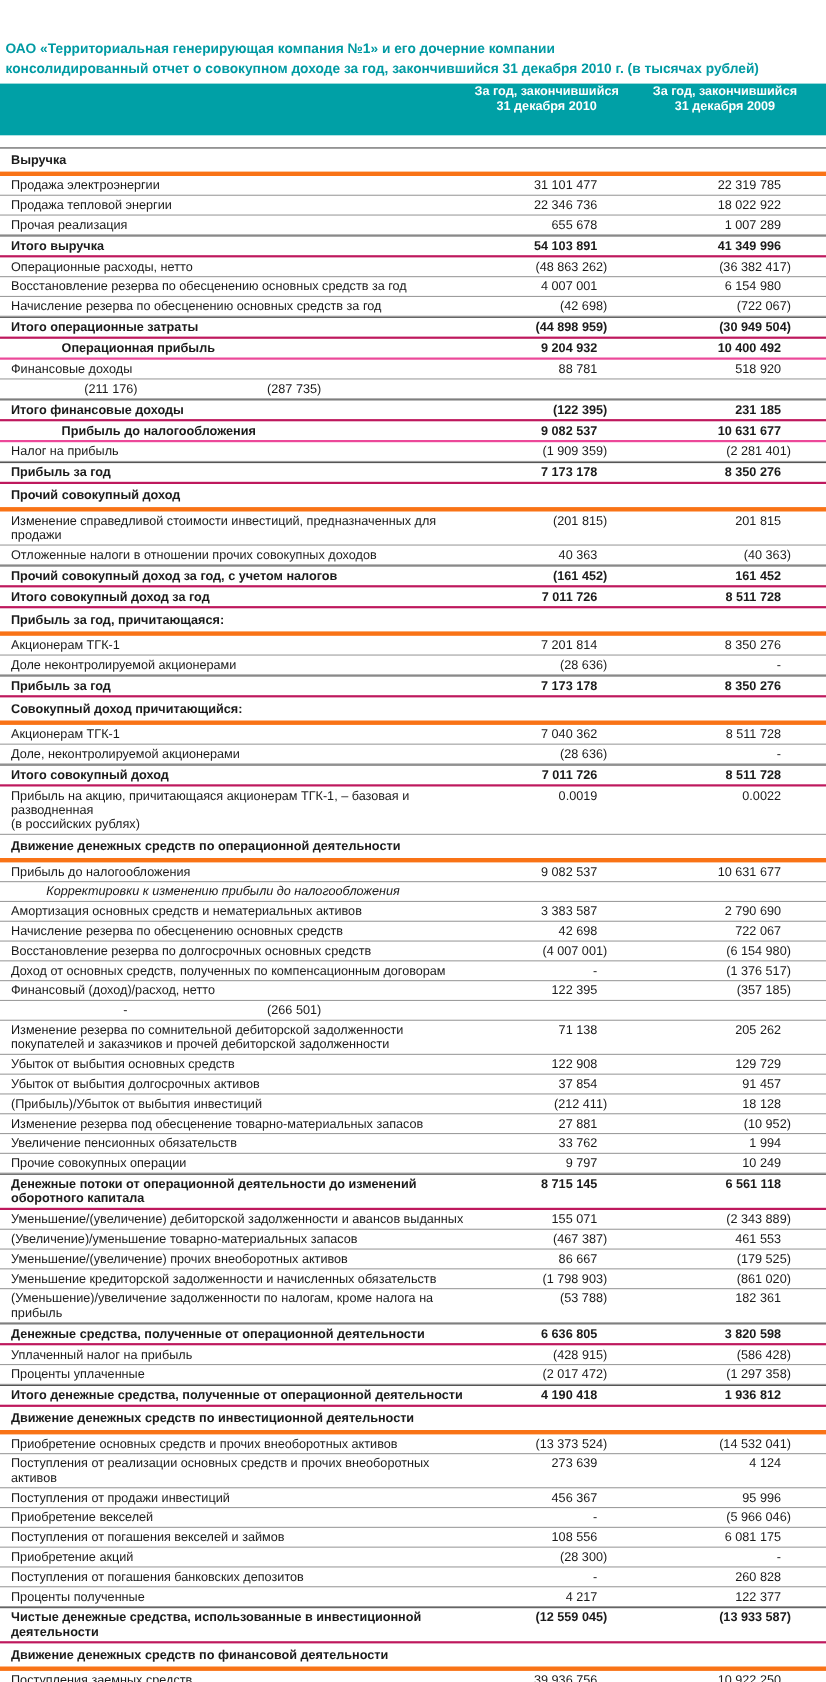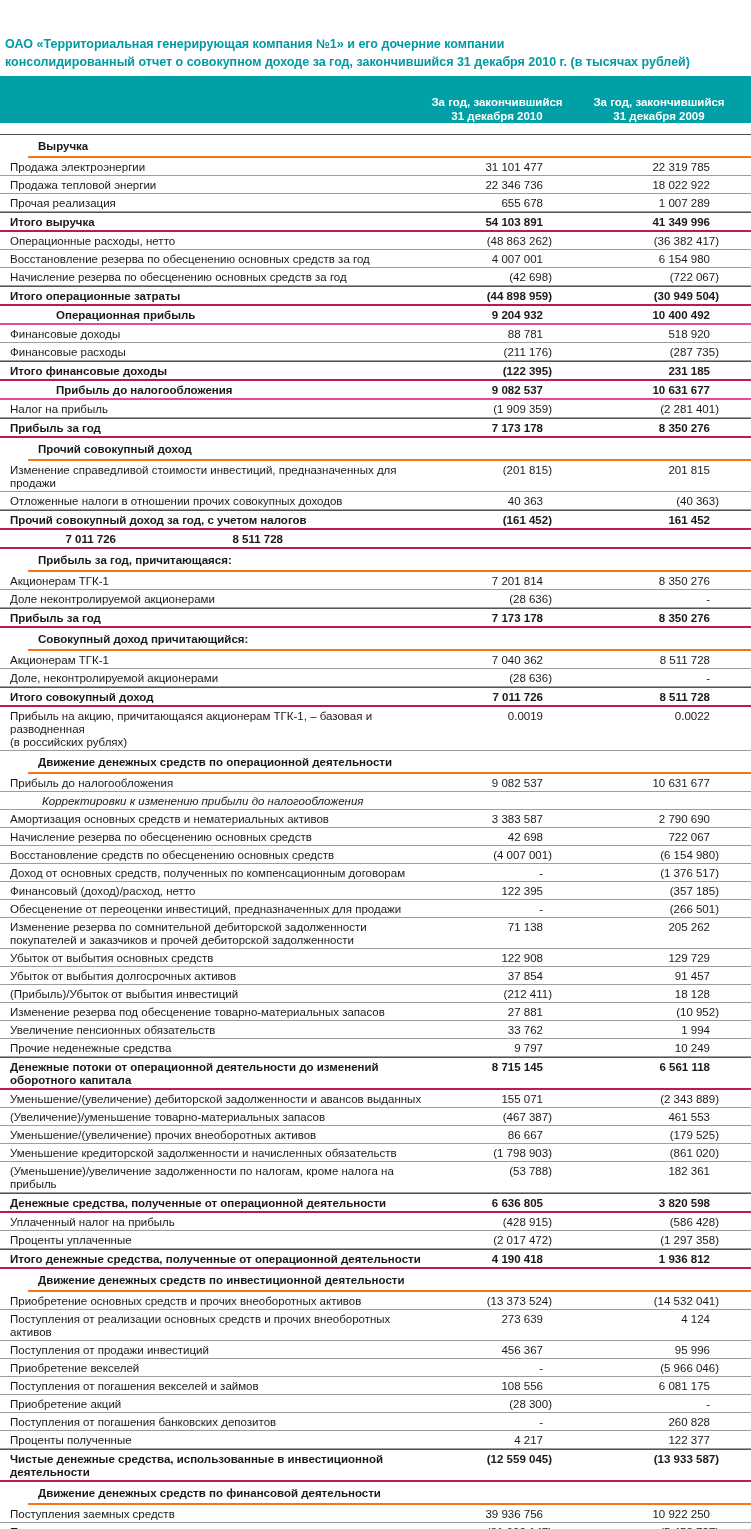--- a/index.html
+++ b/index.html
@@ -19,21 +19,21 @@
     font-size:12.5px;
     line-height:18px;
   }
 
   
   .band {
     background:#00a0a6;
     height:47px;
     display:flex;
     justify-content:flex-end;
-    align-items:flex-end;
+    align-items:flex-start;
     gap:14px;
     padding-right:18px;
     box-sizing:border-box;
   }
   .band-cell {
     width:148px;
     color:#ffffff;
     font-weight:bold;
     font-size:11.5px;
     line-height:14px;
@@ -69,24 +69,23 @@
   .row-total + .row-section { border-top:none; }
 
   .row-result {
     font-weight:bold;
     border-bottom:2px solid #ec4899;
     padding-left:46px;
   }
 
   .row-section {
     font-weight:bold;
-    border-bottom:2px solid #f97316;
+    border-bottom:4px solid #f97316;
     padding-top:4.5px;
     padding-bottom:3.5px;
-    margin-left:28px;
   }
 
   .table > .row:last-child { border-bottom:3px solid #29b1b6; }
 </style>
 </head>
 <body>
 
 <div class="report">
 
   <div class="title-block">
@@ -151,21 +150,20 @@
         <div class="cell label">Операционная прибыль</div>
         <div class="cell val v1">9 204 932</div>
         <div class="cell val v2">10 400 492</div>
       </div>
       <div class="row row-normal">
         <div class="cell label">Финансовые доходы</div>
         <div class="cell val v1">88 781</div>
         <div class="cell val v2">518 920</div>
       </div>
       <div class="row row-normal">
-        <div class="cell label">Финансовые расходы</div>
         <div class="cell val v1 paren">(211 176)</div>
         <div class="cell val v2 paren">(287 735)</div>
       </div>
       <div class="row row-total">
         <div class="cell label">Итого финансовые доходы</div>
         <div class="cell val v1 paren">(122 395)</div>
         <div class="cell val v2">231 185</div>
       </div>
       <div class="row row-result">
         <div class="cell label">Прибыль до налогообложения</div>
@@ -196,20 +194,21 @@
         <div class="cell label">Отложенные налоги в отношении прочих совокупных доходов</div>
         <div class="cell val v1">40 363</div>
         <div class="cell val v2 paren">(40 363)</div>
       </div>
       <div class="row row-total">
         <div class="cell label">Прочий совокупный доход за год, с учетом налогов</div>
         <div class="cell val v1 paren">(161 452)</div>
         <div class="cell val v2">161 452</div>
       </div>
       <div class="row row-total">
+        <div class="cell label">Итого совокупный доход за год</div>
         <div class="cell val v1">7 011 726</div>
         <div class="cell val v2">8 511 728</div>
       </div>
       <div class="row row-section">
         <div class="cell label">Прибыль за год, причитающаяся:</div>
         <div class="cell val v1"></div>
         <div class="cell val v2"></div>
       </div>
       <div class="row row-normal">
         <div class="cell label">Акционерам ТГК-1</div>
@@ -271,36 +270,35 @@
         <div class="cell label">Амортизация основных средств и нематериальных активов</div>
         <div class="cell val v1">3 383 587</div>
         <div class="cell val v2">2 790 690</div>
       </div>
       <div class="row row-normal">
         <div class="cell label">Начисление резерва по обесценению основных средств</div>
         <div class="cell val v1">42 698</div>
         <div class="cell val v2">722 067</div>
       </div>
       <div class="row row-normal">
-        <div class="cell label">Восстановление средств по обесценению основных средств</div>
+        <div class="cell label">Восстановление резерва по долгосрочных основных средств</div>
         <div class="cell val v1 paren">(4 007 001)</div>
         <div class="cell val v2 paren">(6 154 980)</div>
       </div>
       <div class="row row-normal">
         <div class="cell label">Доход от основных средств, полученных по компенсационным договорам</div>
         <div class="cell val v1">-</div>
         <div class="cell val v2 paren">(1 376 517)</div>
       </div>
       <div class="row row-normal">
         <div class="cell label">Финансовый (доход)/расход, нетто</div>
         <div class="cell val v1">122 395</div>
         <div class="cell val v2 paren">(357 185)</div>
       </div>
       <div class="row row-normal">
-        <div class="cell label">Обесценение от переоценки  инвестиций, предназначенных для продажи</div>
         <div class="cell val v1">-</div>
         <div class="cell val v2 paren">(266 501)</div>
       </div>
       <div class="row row-normal">
         <div class="cell label">Изменение резерва по сомнительной дебиторской задолженности покупателей и заказчиков и прочей дебиторской задолженности</div>
         <div class="cell val v1">71 138</div>
         <div class="cell val v2">205 262</div>
       </div>
       <div class="row row-normal">
         <div class="cell label">Убыток от выбытия основных средств</div>
@@ -321,21 +319,21 @@
         <div class="cell label">Изменение резерва под обесценение товарно-материальных запасов</div>
         <div class="cell val v1">27 881</div>
         <div class="cell val v2 paren">(10 952)</div>
       </div>
       <div class="row row-normal">
         <div class="cell label">Увеличение пенсионных обязательств</div>
         <div class="cell val v1">33 762</div>
         <div class="cell val v2">1 994</div>
       </div>
       <div class="row row-normal">
-        <div class="cell label">Прочие неденежные средства</div>
+        <div class="cell label">Прочие совокупных операции</div>
         <div class="cell val v1">9 797</div>
         <div class="cell val v2">10 249</div>
       </div>
       <div class="row row-total">
         <div class="cell label">Денежные потоки от операционной деятельности до изменений оборотного капитала</div>
         <div class="cell val v1">8 715 145</div>
         <div class="cell val v2">6 561 118</div>
       </div>
       <div class="row row-normal">
         <div class="cell label">Уменьшение/(увеличение) дебиторской задолженности и авансов выданных</div>

